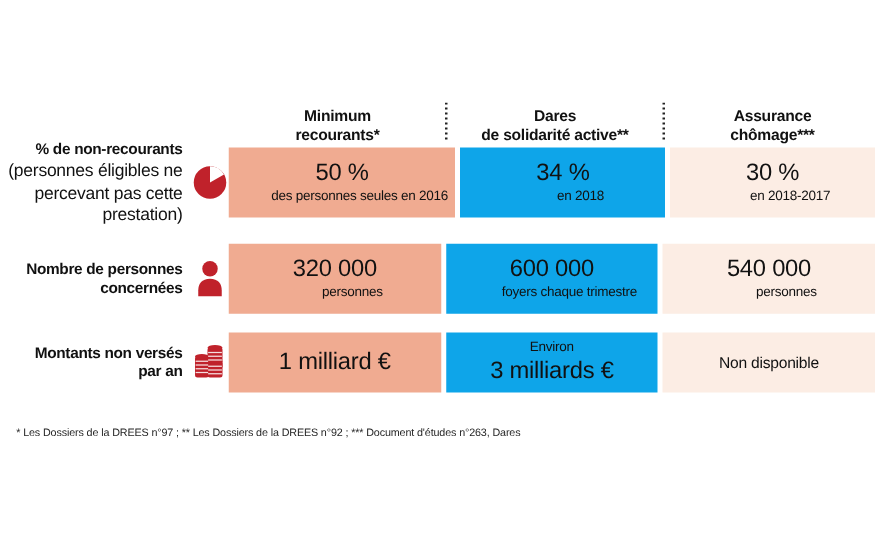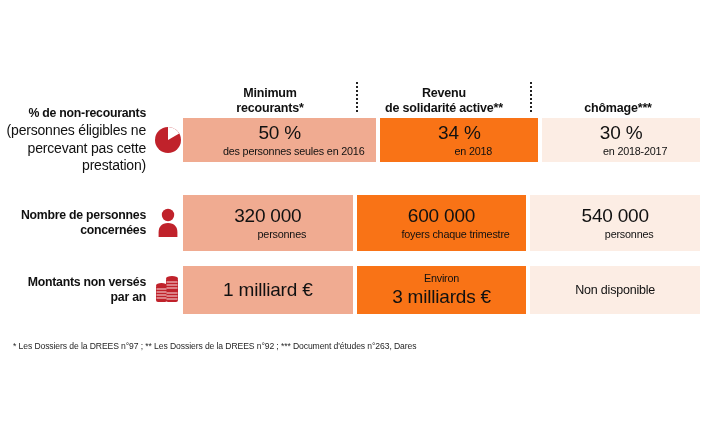--- a/index.html
+++ b/index.html
@@ -66,21 +66,21 @@
   }
 
   
   .row {
     position: absolute;
     left: 0;
     width: 705px;
     display: flex;
     align-items: stretch;
   }
-  .row-1 { top: 118px; height: 44px; }
+  .row-1 { top: 118px; height: 56px; }
   .row-2 { top: 195px; height: 56px; }
   .row-3 { top: 266px; height: 48px; }
 
   .row-label {
     flex: 0 0 152px;
     width: 152px;
     text-align: right;
     padding-right: 6px;
     box-sizing: border-box;
     display: flex;
@@ -120,21 +120,21 @@
     padding-right: 5px;
     box-sizing: border-box;
   }
   .cell {
     flex: 1 1 0;
     display: flex;
     flex-direction: column;
     align-items: center;
     justify-content: center;
     box-sizing: border-box;
-    padding: 2px 12px;
+    padding: 2px 6px;
   }
   .cell .big {
     font-size: 19px;
     font-weight: normal;
     line-height: 1.12;
     letter-spacing: -0.2px;
     color: #111;
     white-space: nowrap;
   }
   .cell .small {
@@ -154,21 +154,21 @@
     color: #111;
     margin-bottom: 1px;
   }
   .cell .plain {
     font-size: 12.5px;
     line-height: 1.2;
     letter-spacing: -0.2px;
     color: #111;
   }
   .cell.c1 { background: #F0AB91; }
-  .cell.c2 { background: #f97316; }
+  .cell.c2 { background: #0ea5e9; }
   .cell.c3 { background: #FCEDE4; }
 
   
   .footnote {
     position: absolute;
     left: 13px;
     top: 341px;
     font-size: 8.6px;
     letter-spacing: -0.1px;
     color: #262626;
@@ -189,29 +189,30 @@
     <div class="header-cell">
       <div>Minimum</div>
       <div>recourants*</div>
     </div>
 
     <div class="header-sep">
         <i></i>
       </div>
 
     <div class="header-cell">
-      <div>Revenu</div>
+      <div>Dares</div>
       <div>de solidarité active**</div>
     </div>
 
     <div class="header-sep">
         <i></i>
       </div>
 
     <div class="header-cell">
+      <div>Assurance</div>
       <div>chômage***</div>
     </div>
   </div>
 
   <div class="row row-1">
     <div class="row-label">
       <div class="main">% de non-recourants</div>
       <div class="sub">(personnes éligibles ne</div>
       <div class="sub">percevant pas cette prestation)</div>
     </div>

